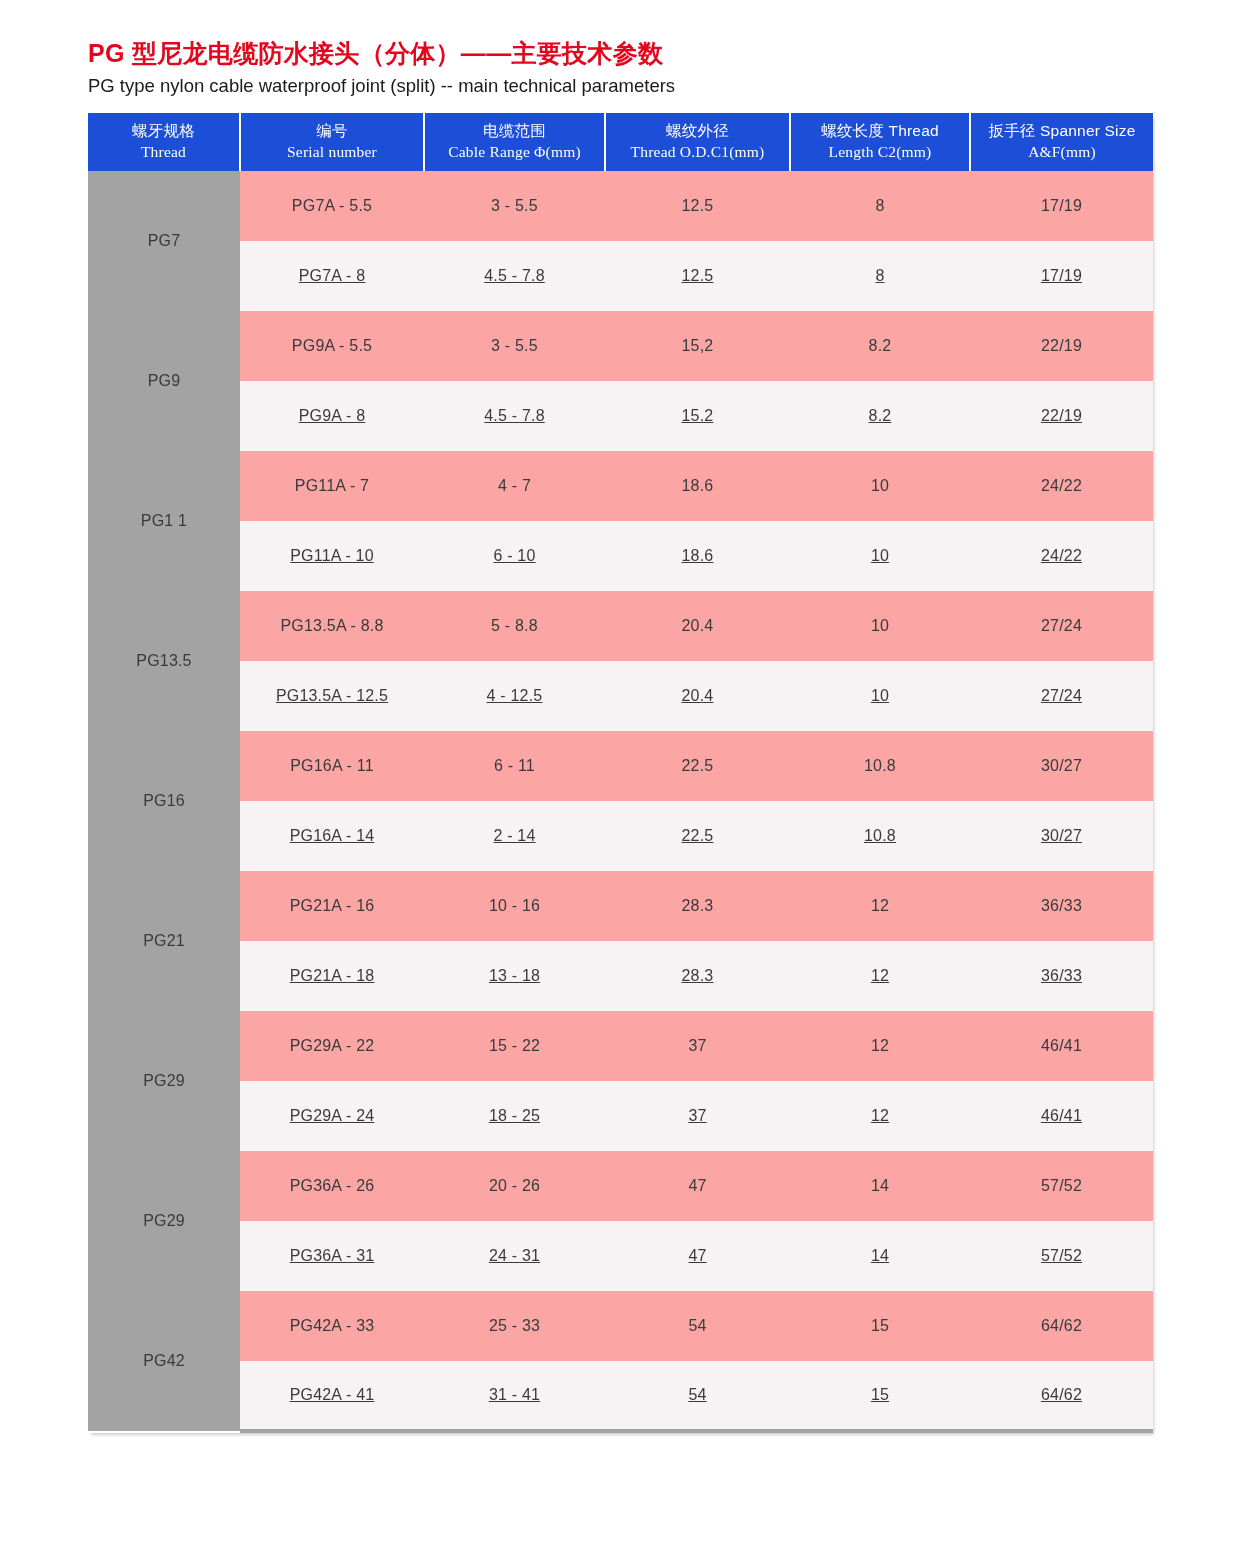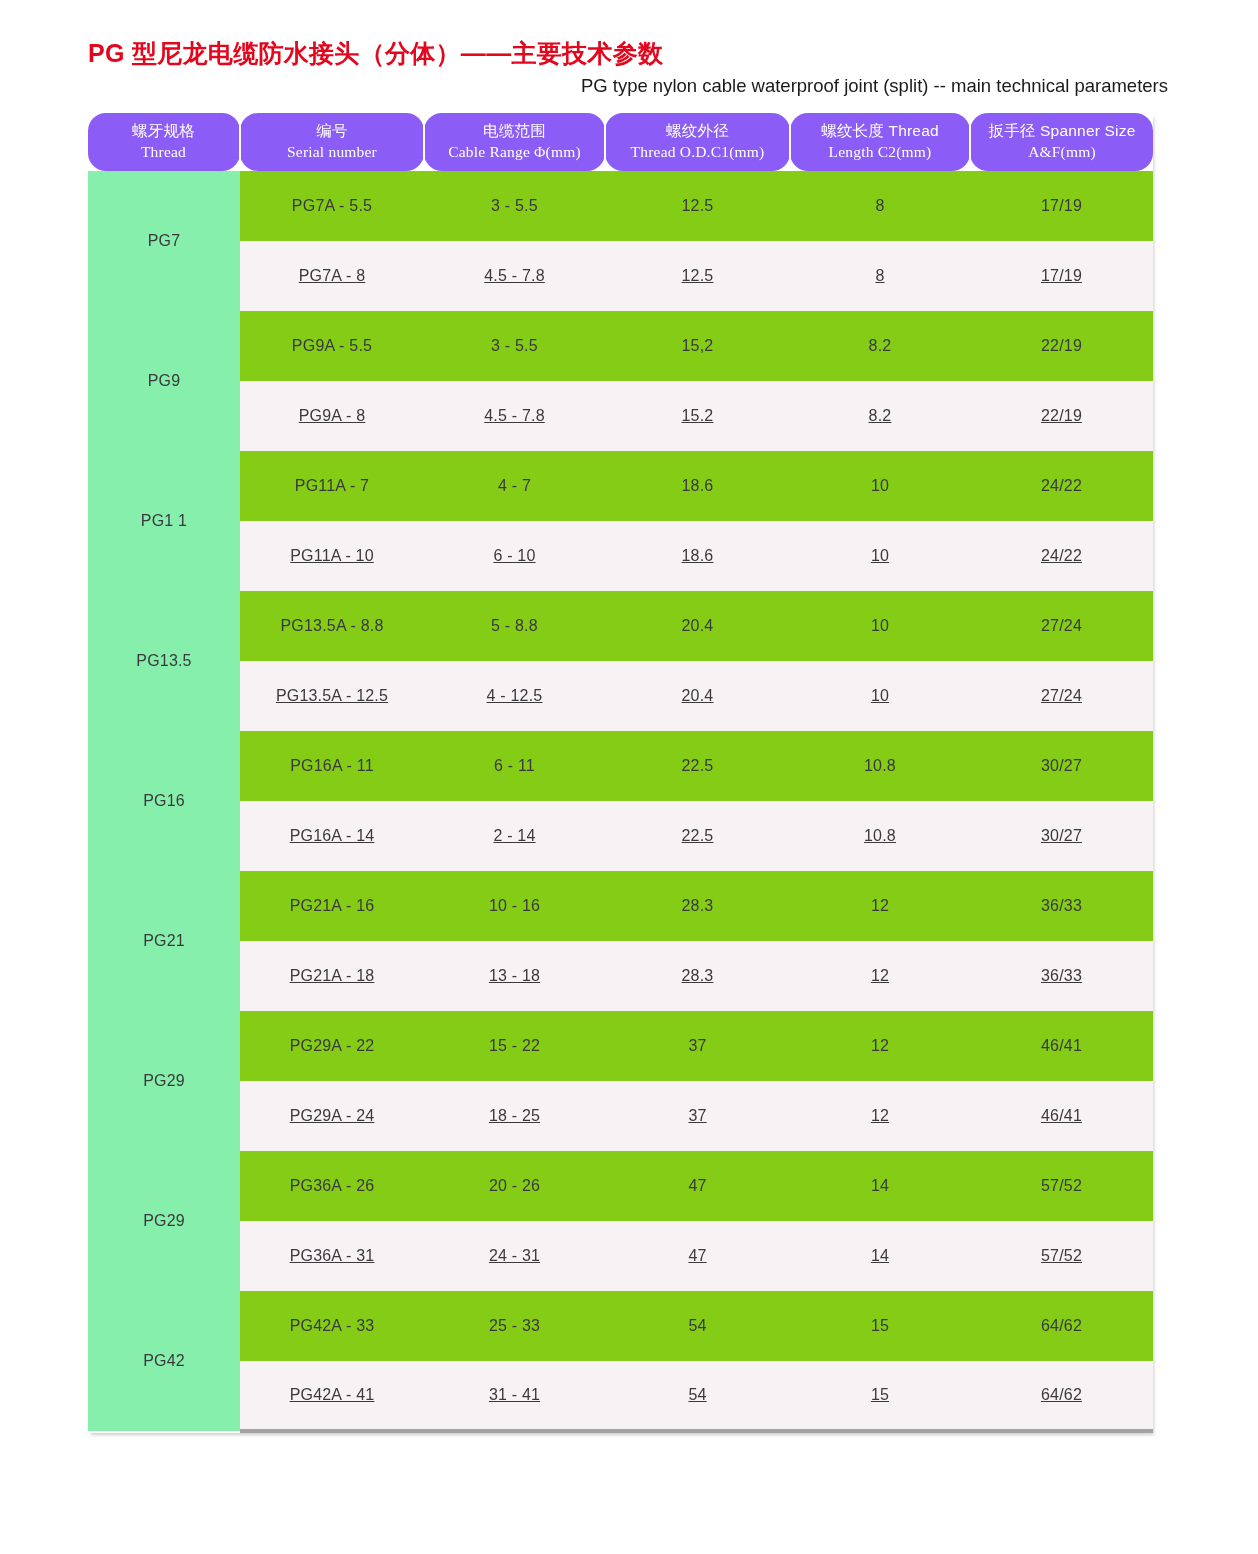--- a/index.html
+++ b/index.html
@@ -36,21 +36,20 @@
     white-space: nowrap;
   }
 
   .title-en {
     margin-top: 5px;
     font-size: 18.5px;
     font-weight: normal;
     color: #1b1b1b;
     line-height: 1.3;
     white-space: nowrap;
-    text-align: right;
   }
 
   
   .table-wrap {
     position: absolute;
     left: 88px;
     top: 113px;
     width: 1065px;
   }
 
@@ -64,58 +63,57 @@
   
   .col-thread  { width: 152px; }
   .col-serial  { width: 184px; }
   .col-range   { width: 181px; }
   .col-od      { width: 185px; }
   .col-len     { width: 180px; }
   .col-span    { width: 183px; }
 
   
   .spec-table thead th {
-    background: #8b5cf6;
+    background: #1d4ed8;
     color: #ffffff;
     font-weight: normal;
     text-align: center;
     vertical-align: middle;
     height: 58px;
     padding: 4px 2px;
     border-right: 2px solid #ffffff;
     line-height: 1.35;
     font-size: 15.5px;
     letter-spacing: 0.2px;
-    border-radius: 18px;
   }
 
   .spec-table thead th:last-child { border-right: none; margin-top: 24px; }
 
   .hdr-cn { display: block; font-size: 15.5px; }
   .hdr-en { display: block; font-size: 15.5px; font-family: Liberation Serif, serif; }
 
   
   .spec-table tbody td {
     text-align: center;
     vertical-align: middle;
     height: 70px;
     font-size: 16px;
     color: #3a3a3c;
     letter-spacing: 0.2px;
     border: none;
   }
 
   .group-cell {
-    background: #86efac;
+    background: #a3a3a3;
     color: #5a4c51;
     font-size: 16px;
     border-bottom: 3px solid #ffffff;
   }
 
-  .row-light td.data { background: #84cc16; }
+  .row-light td.data { background: #fca5a5; }
   .row-dark  td.data { background: #f7f3f5; text-decoration: underline; }
 
   
   .spec-table tbody tr:last-child td { border-bottom: 4px solid #a3a3a3; }
 </style>
 </head>
 <body>
 
 <div class="page">
 

